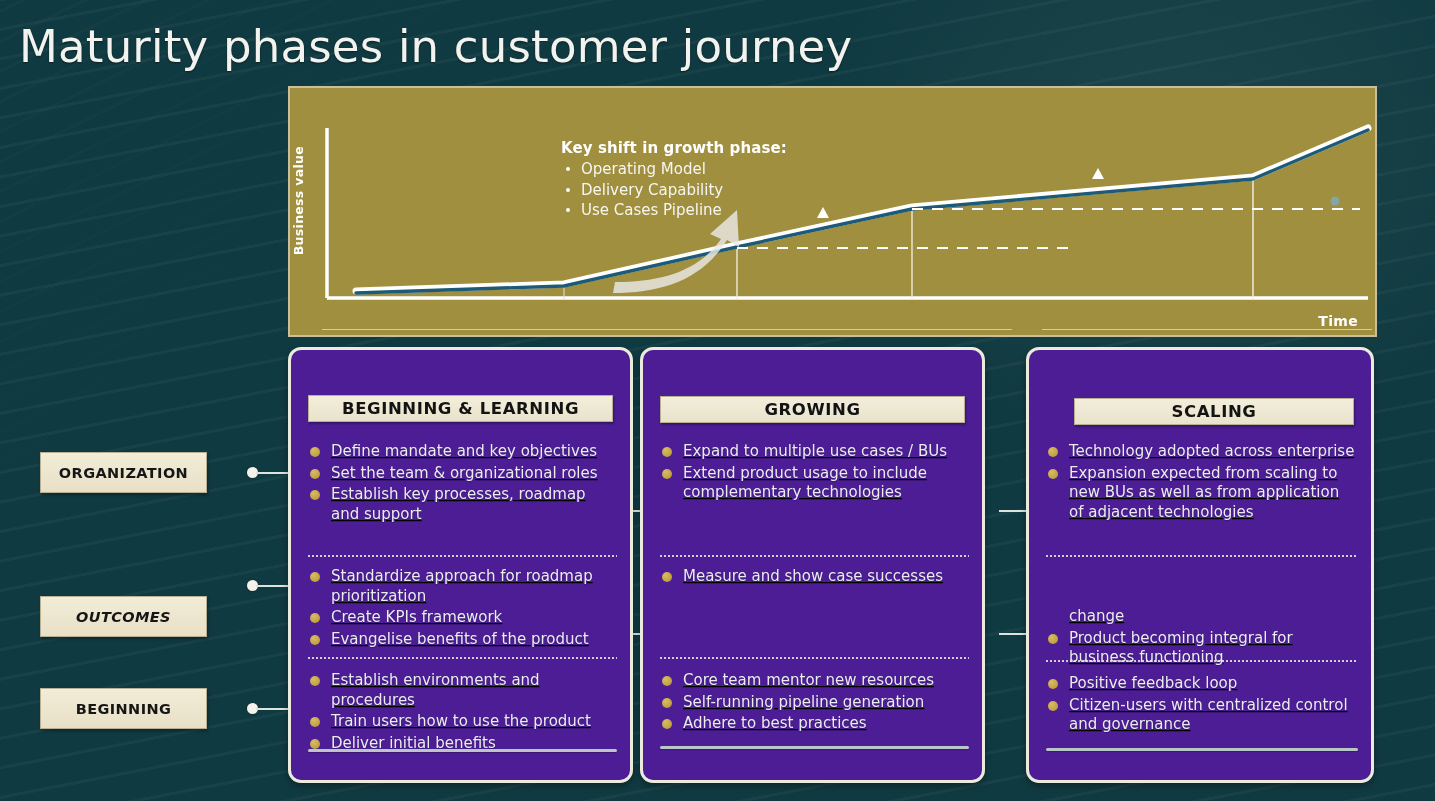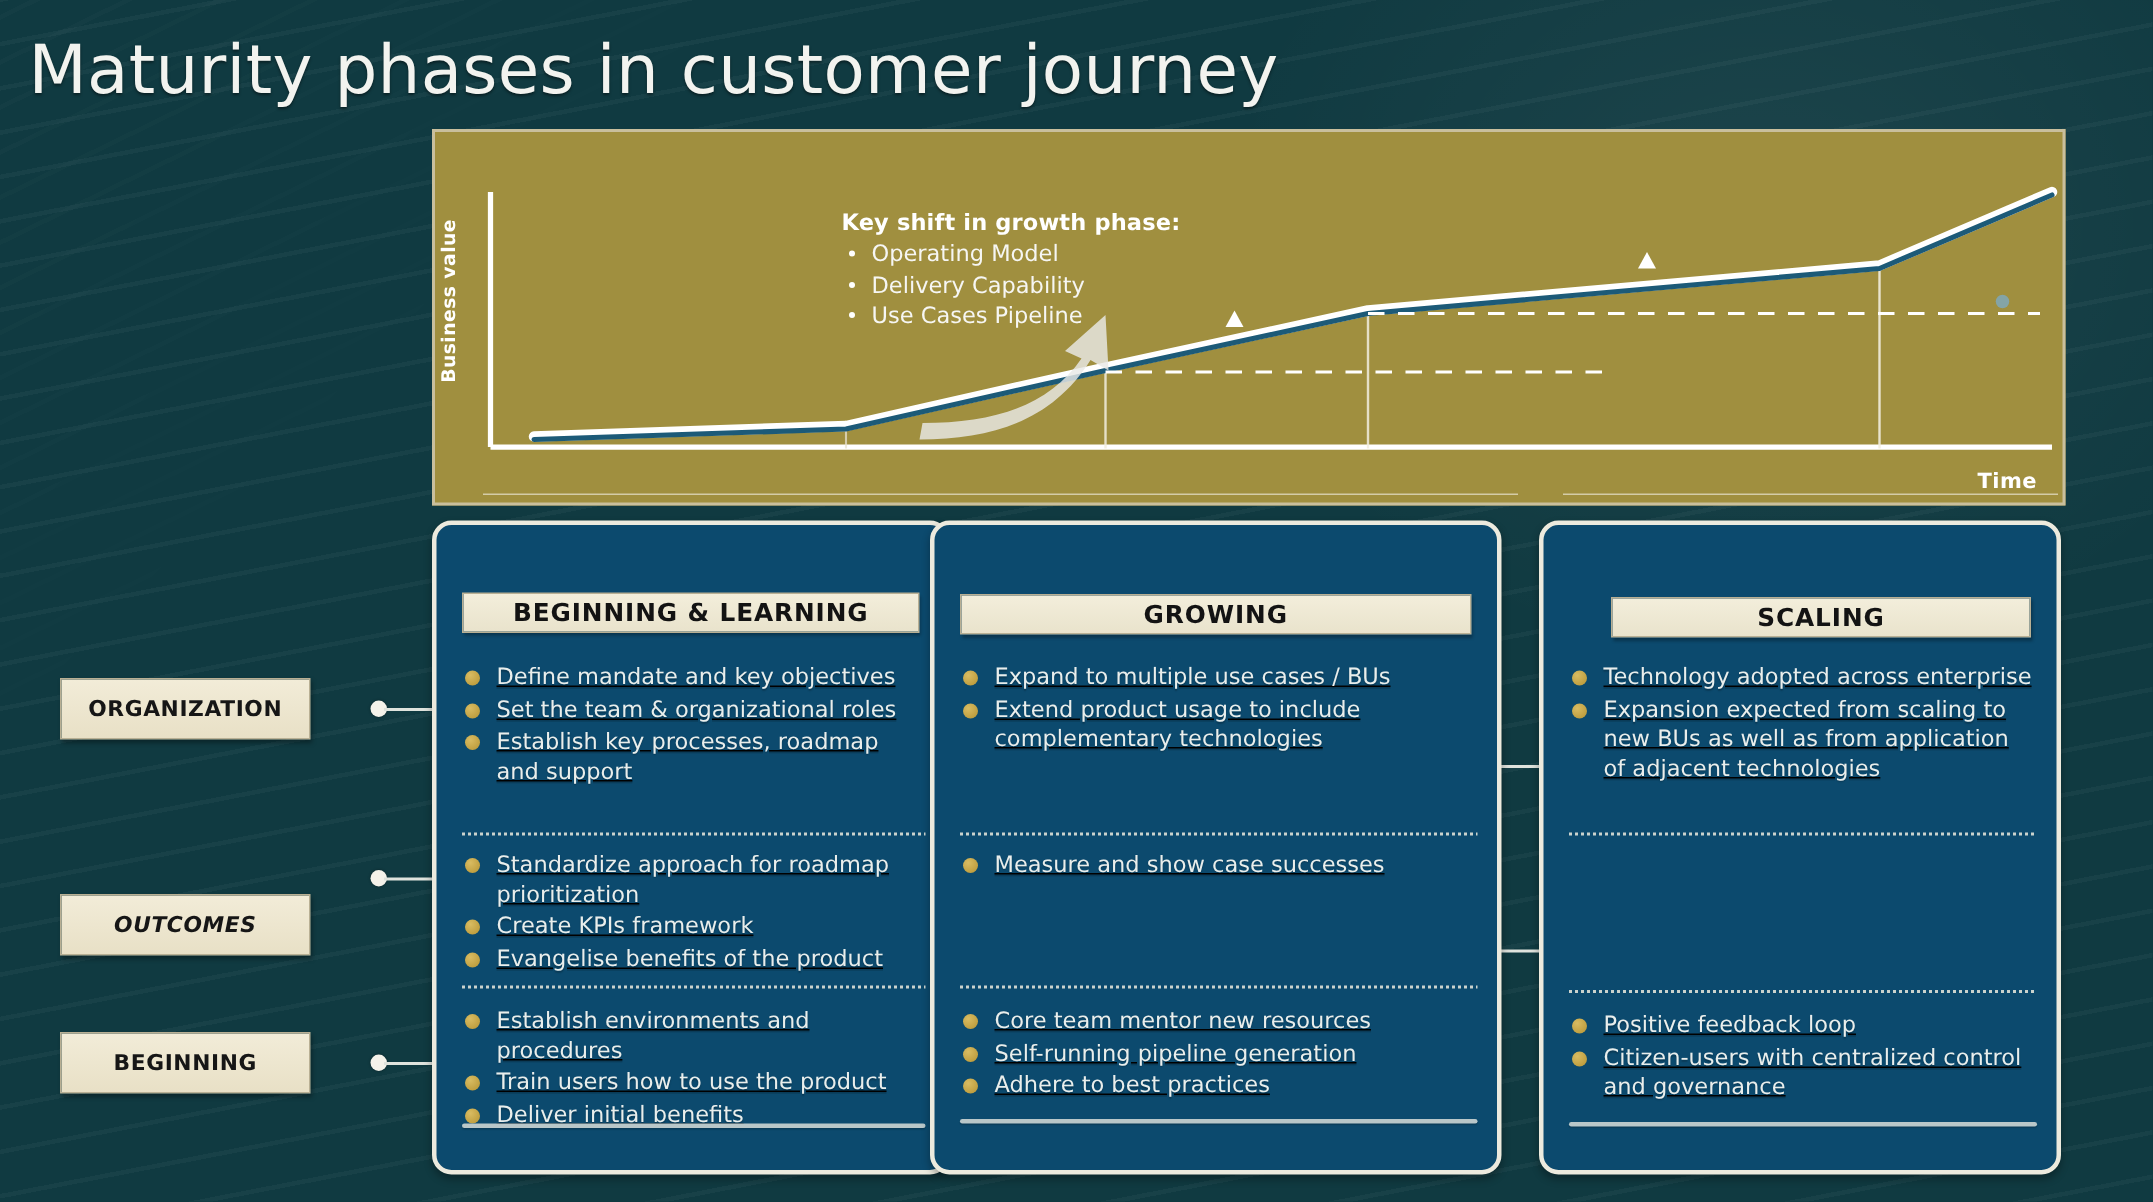--- a/index.html
+++ b/index.html
@@ -97,21 +97,21 @@
   }
   .sl-dot{
     position:absolute;width:11px;height:11px;border-radius:50%;
     background:#f4f2ea;box-shadow:0 0 2px rgba(0,0,0,.4);
   }
   .sl-line{position:absolute;height:2px;background:#dfe3dd;}
 
   
   .card{
     position:absolute;top:347px;height:436px;
-    background:#0c4a6e;
+    background:#4c1d95;
     border:3px solid #eceade;
     border-radius:13px;
     box-sizing:border-box;
     box-shadow:0 3px 6px rgba(0,0,0,.33);
     overflow:hidden;
   }
   .card .hdr{
     position:absolute;left:17px;right:17px;height:27px;
     background:linear-gradient(180deg,#f3eedb 0%,#e9e3cc 100%);
     border:1px solid #b9b094;
@@ -255,21 +255,21 @@
   <div class="grp" style="top:321px;">
     <ul>
       <li>Establish environments and procedures</li>
       <li>Train users how to use the product</li>
       <li>Deliver initial benefits</li>
     </ul>
   </div>
   <div class="solidrule" style="top:399px;"></div>
 </div>
 
-<div class="card" style="left:620px;width:381px;">
+<div class="card" style="left:640px;width:345px;">
   <div class="hdr" style="top:46px;">
     <span>GROWING</span>
   </div>
 
   <div class="grp" style="top:92px;">
     <ul>
       <li>Expand to multiple use cases  / BUs</li>
       <li>Extend product usage to include complementary technologies</li>
     </ul>
   </div>
@@ -298,20 +298,26 @@
   </div>
 
   <div class="grp" style="top:92px;">
     <ul>
       <li>Technology adopted across enterprise</li>
       <li>Expansion expected from scaling to new BUs as well as from application of adjacent technologies</li>
     </ul>
   </div>
   <div class="dotdiv" style="top:205px;"></div>
 
+  <div class="grp" style="top:257px;">
+    <ul>
+      <li class="nobullet">change</li>
+      <li>Product becoming integral for business functioning</li>
+    </ul>
+  </div>
   <div class="dotdiv" style="top:310px;"></div>
 
   <div class="grp" style="top:324px;">
     <ul>
       <li>Positive feedback loop</li>
       <li>Citizen-users with centralized control and governance</li>
     </ul>
   </div>
   <div class="solidrule" style="top:398px;"></div>
 </div>

